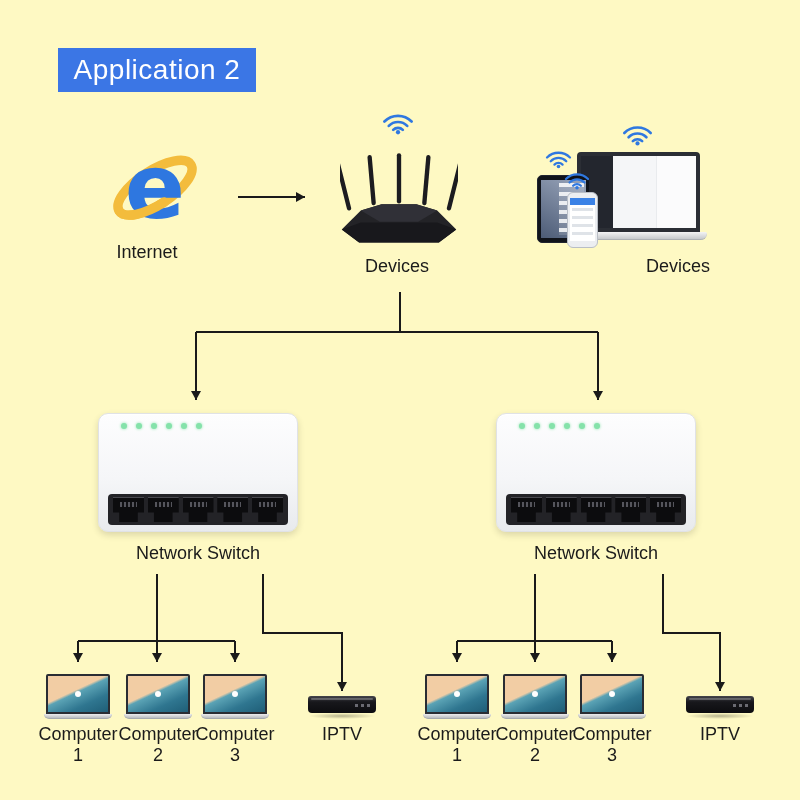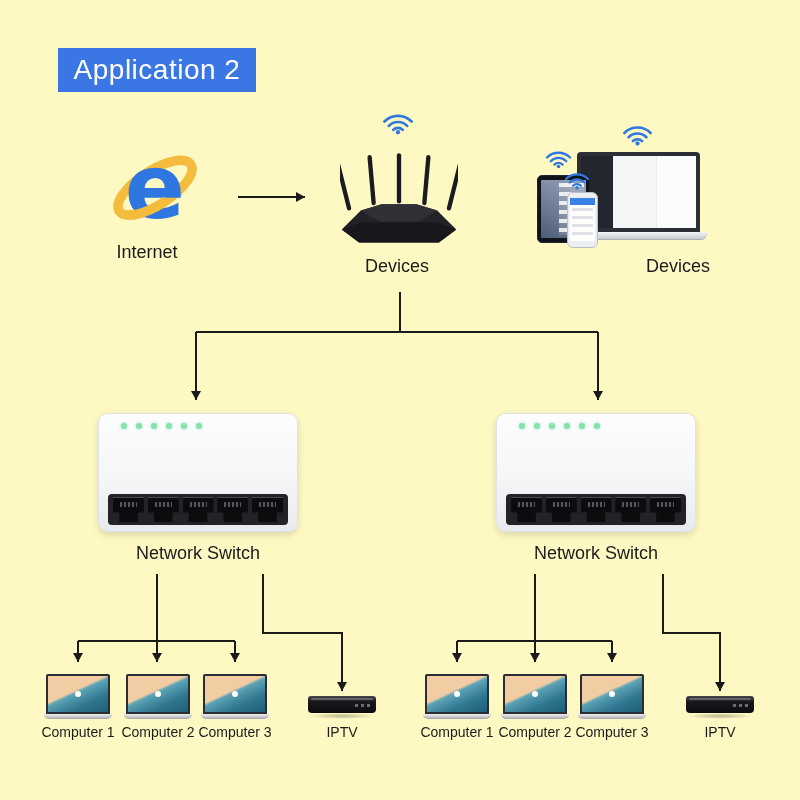--- a/index.html
+++ b/index.html
@@ -8,21 +8,21 @@
     --screen-peach:#f2cda4; --screen-teal:#2f7690; --label-color:#1b1b1b;
   }
   html,body{margin:0;padding:0;background:#fff;}
   #canvas{position:relative;width:800px;height:800px;margin:0 auto;background:#fef9c3;
           font-family:"Liberation Sans",sans-serif;color:var(--label-color);overflow:hidden;}
 
   .banner{position:absolute;left:58px;top:48px;width:198px;height:44px;
           background:var(--banner-blue);color:#fff;font-size:28px;
           display:flex;align-items:center;justify-content:center;letter-spacing:.5px;}
 
-  .lbl{position:absolute;text-align:center;font-size:14px;}
+  .lbl{position:absolute;text-align:center;font-size:18px;}
   .lbl-lg{font-size:18px;}
 
   .wires{position:absolute;left:0;top:0;width:800px;height:800px;pointer-events:none;}
   .wires path{stroke:var(--line-color);stroke-width:2;fill:none;}
 
   .wifi{position:absolute;}
   .wifi path{stroke:var(--wifi-blue);stroke-width:3.4;stroke-linecap:round;fill:none;}
   .wifi circle{fill:var(--wifi-blue);}
 
   .ie-logo{position:absolute;left:108px;top:137px;width:94px;height:98px;}

